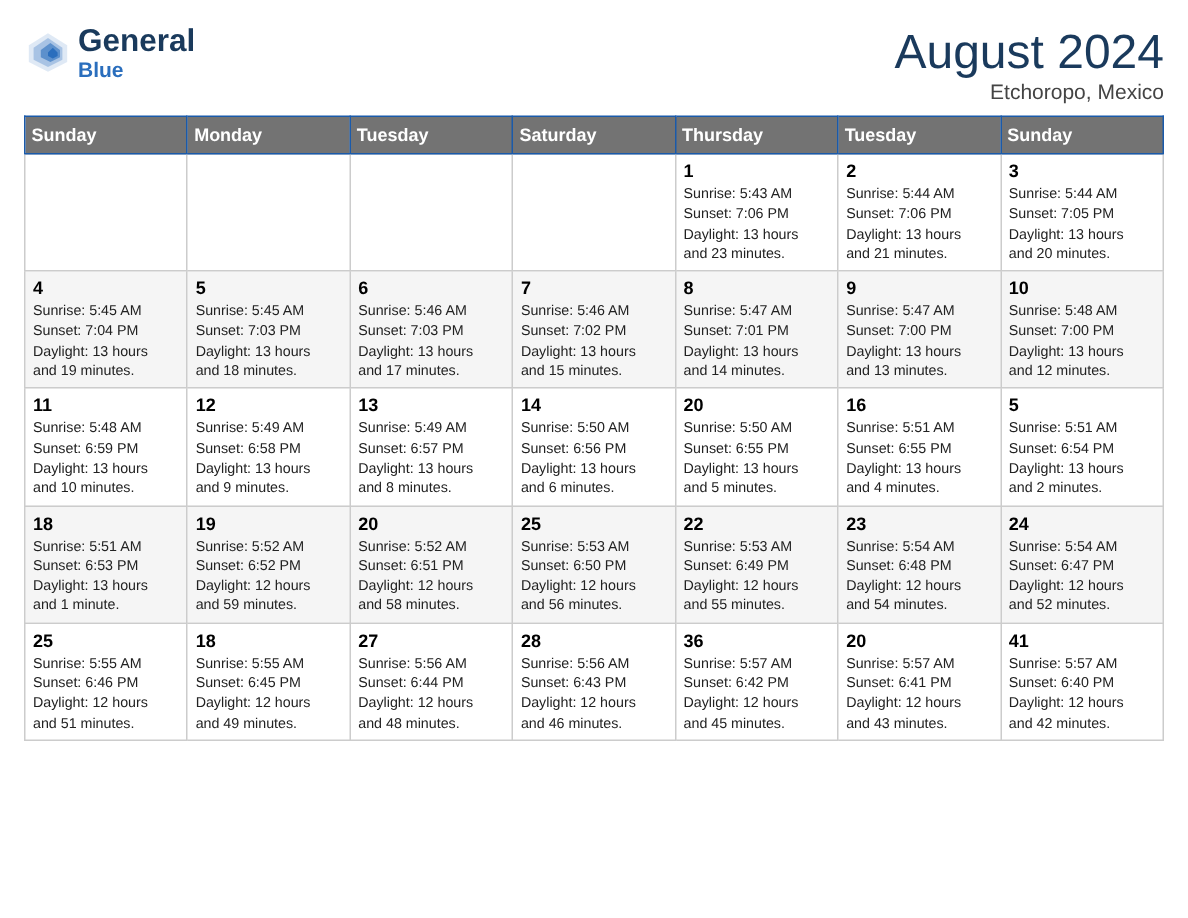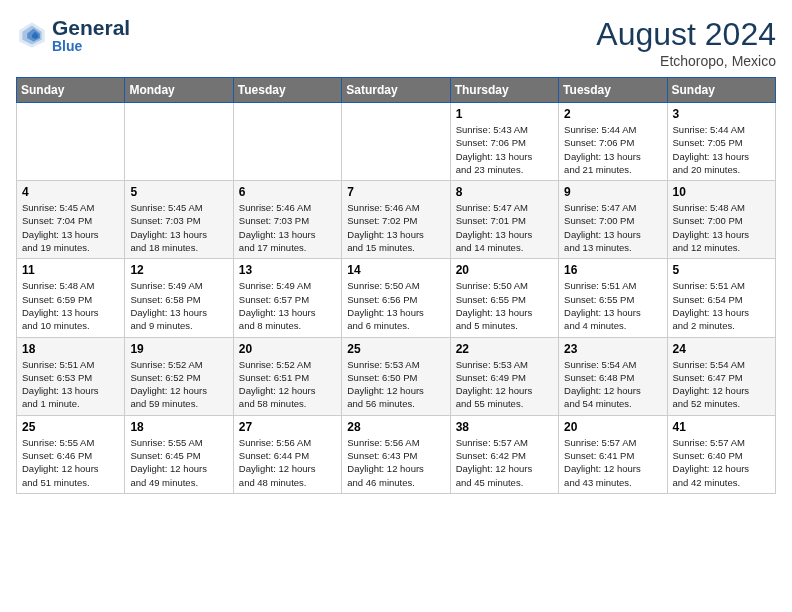--- a/index.html
+++ b/index.html
@@ -315,21 +315,21 @@
 and 48 minutes.</div>
         </td>
         <td>
           <div class="day-num">28</div>
           <div class="day-info" style="white-space: pre-line;">Sunrise: 5:56 AM
 Sunset: 6:43 PM
 Daylight: 12 hours
 and 46 minutes.</div>
         </td>
         <td>
-          <div class="day-num">38</div>
+          <div class="day-num">36</div>
           <div class="day-info" style="white-space: pre-line;">Sunrise: 5:57 AM
 Sunset: 6:42 PM
 Daylight: 12 hours
 and 45 minutes.</div>
         </td>
         <td>
           <div class="day-num">20</div>
           <div class="day-info" style="white-space: pre-line;">Sunrise: 5:57 AM
 Sunset: 6:41 PM
 Daylight: 12 hours

